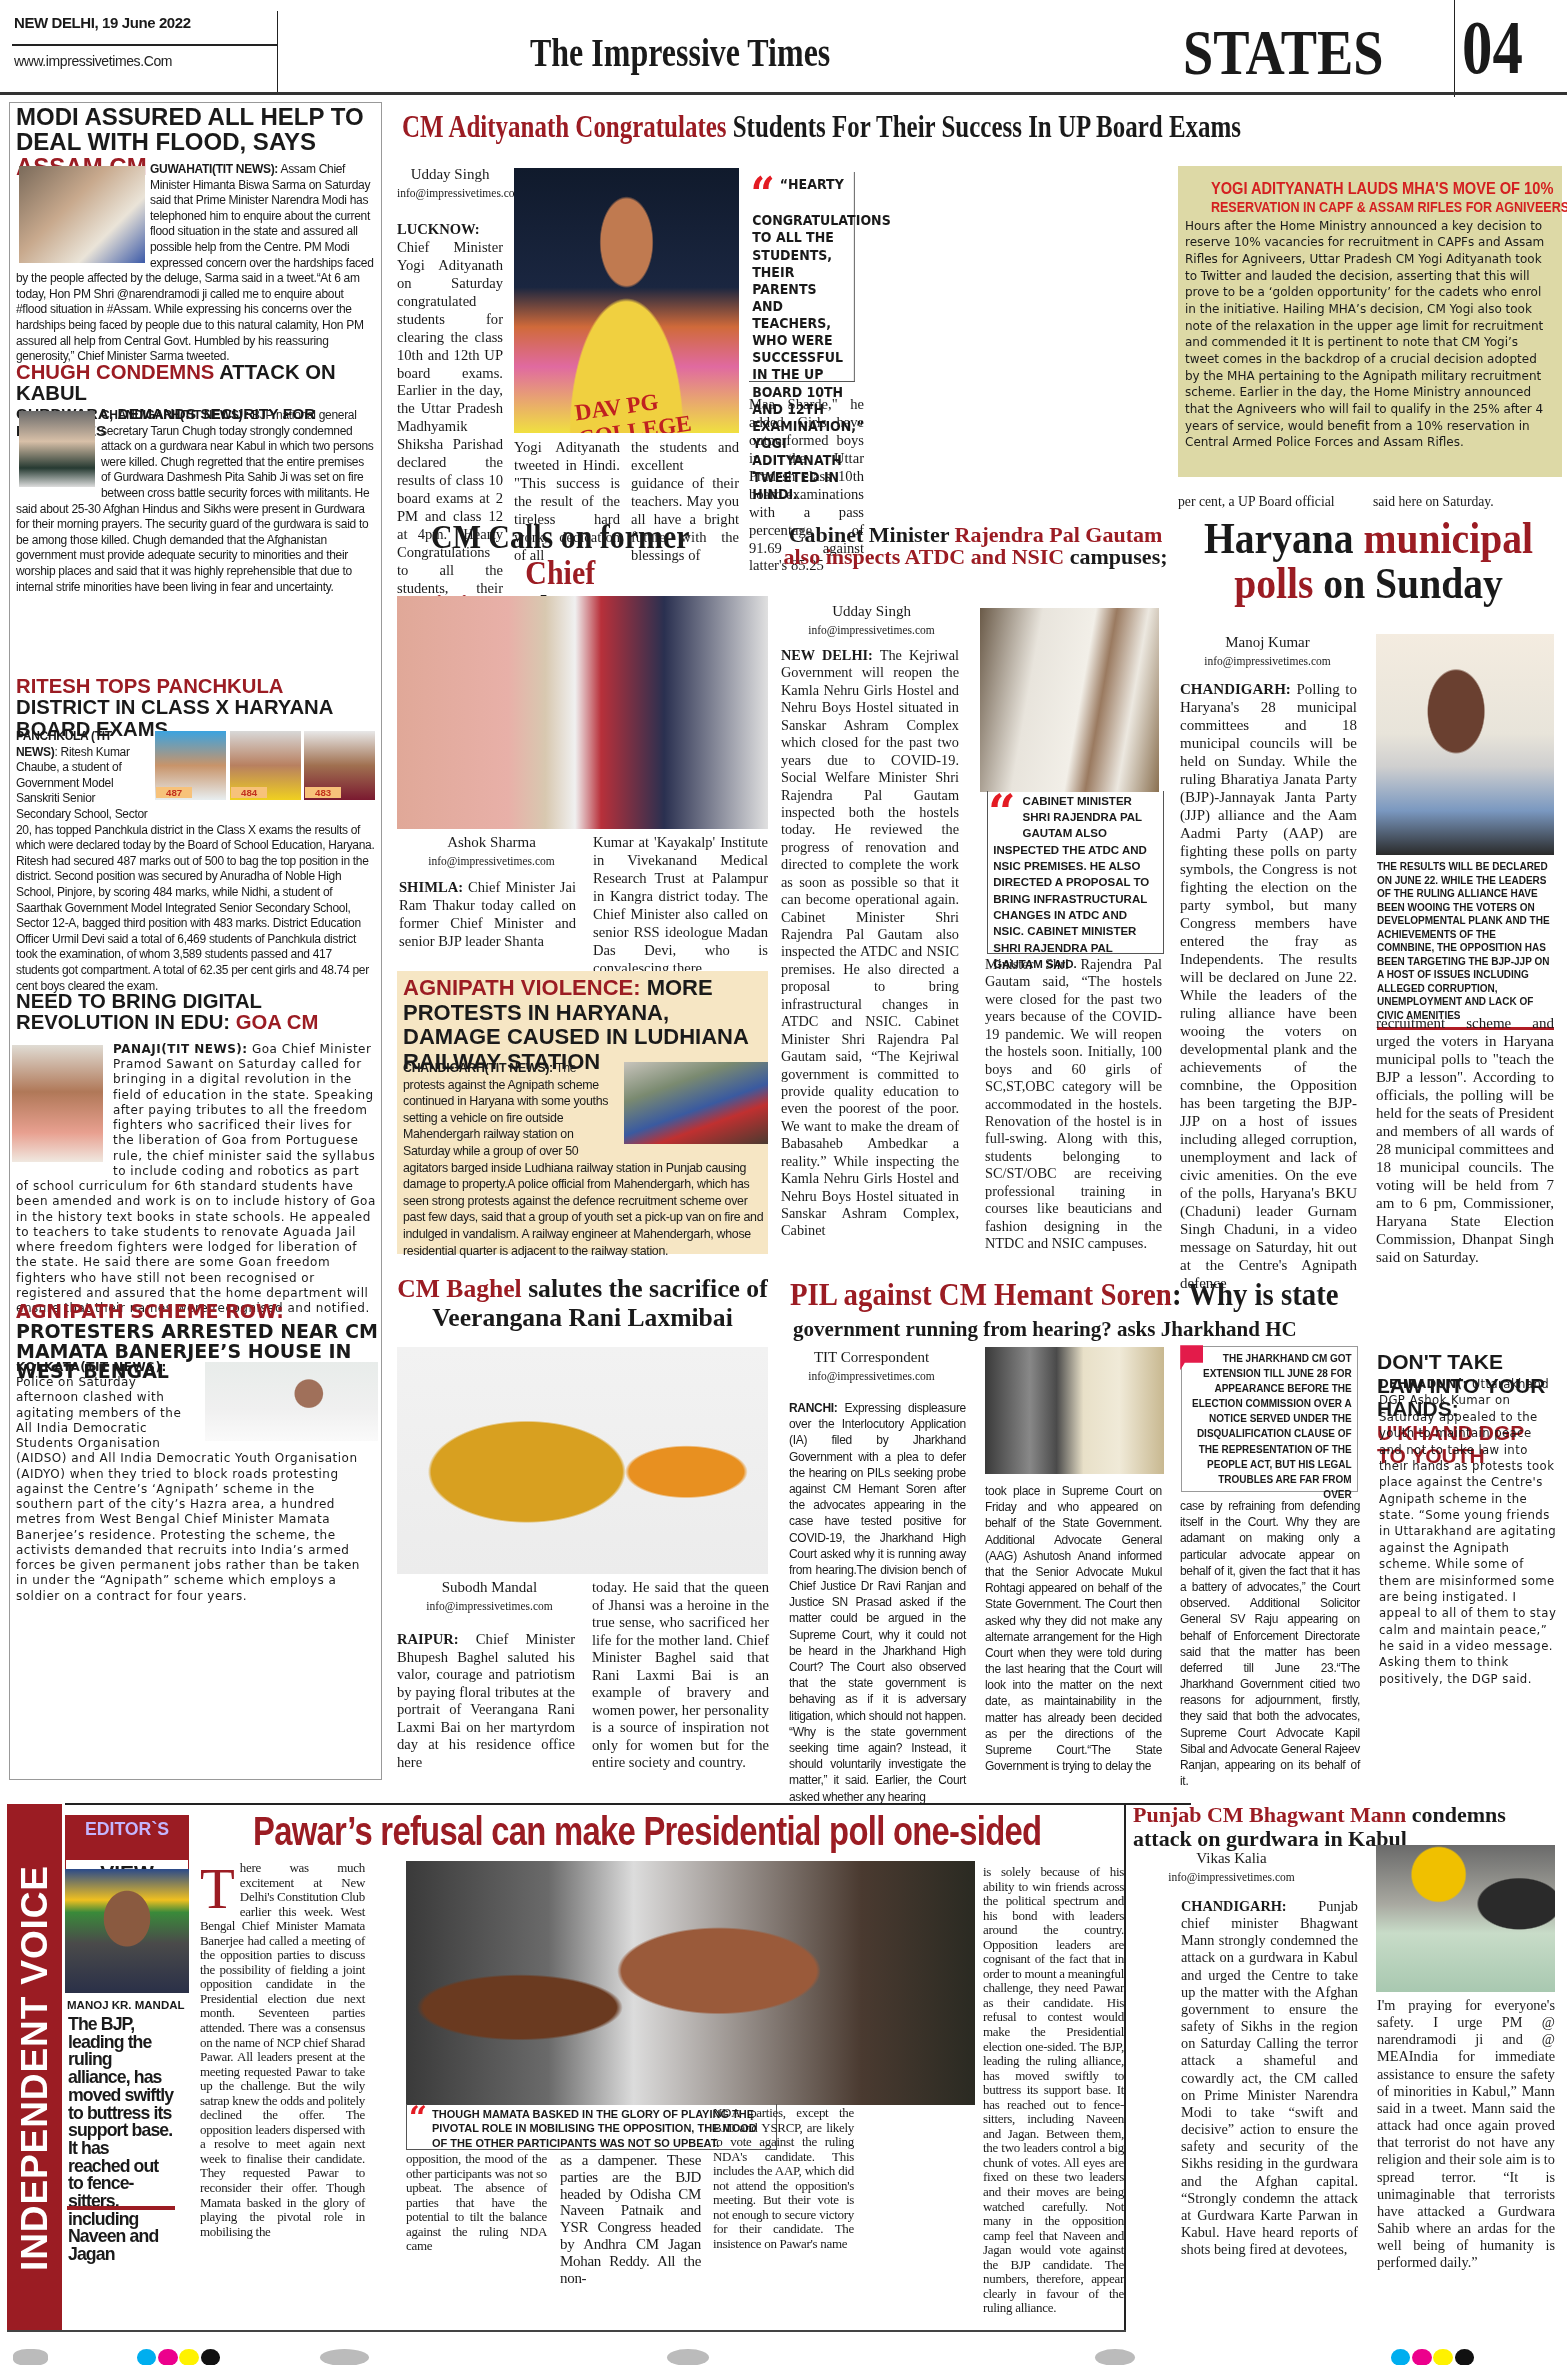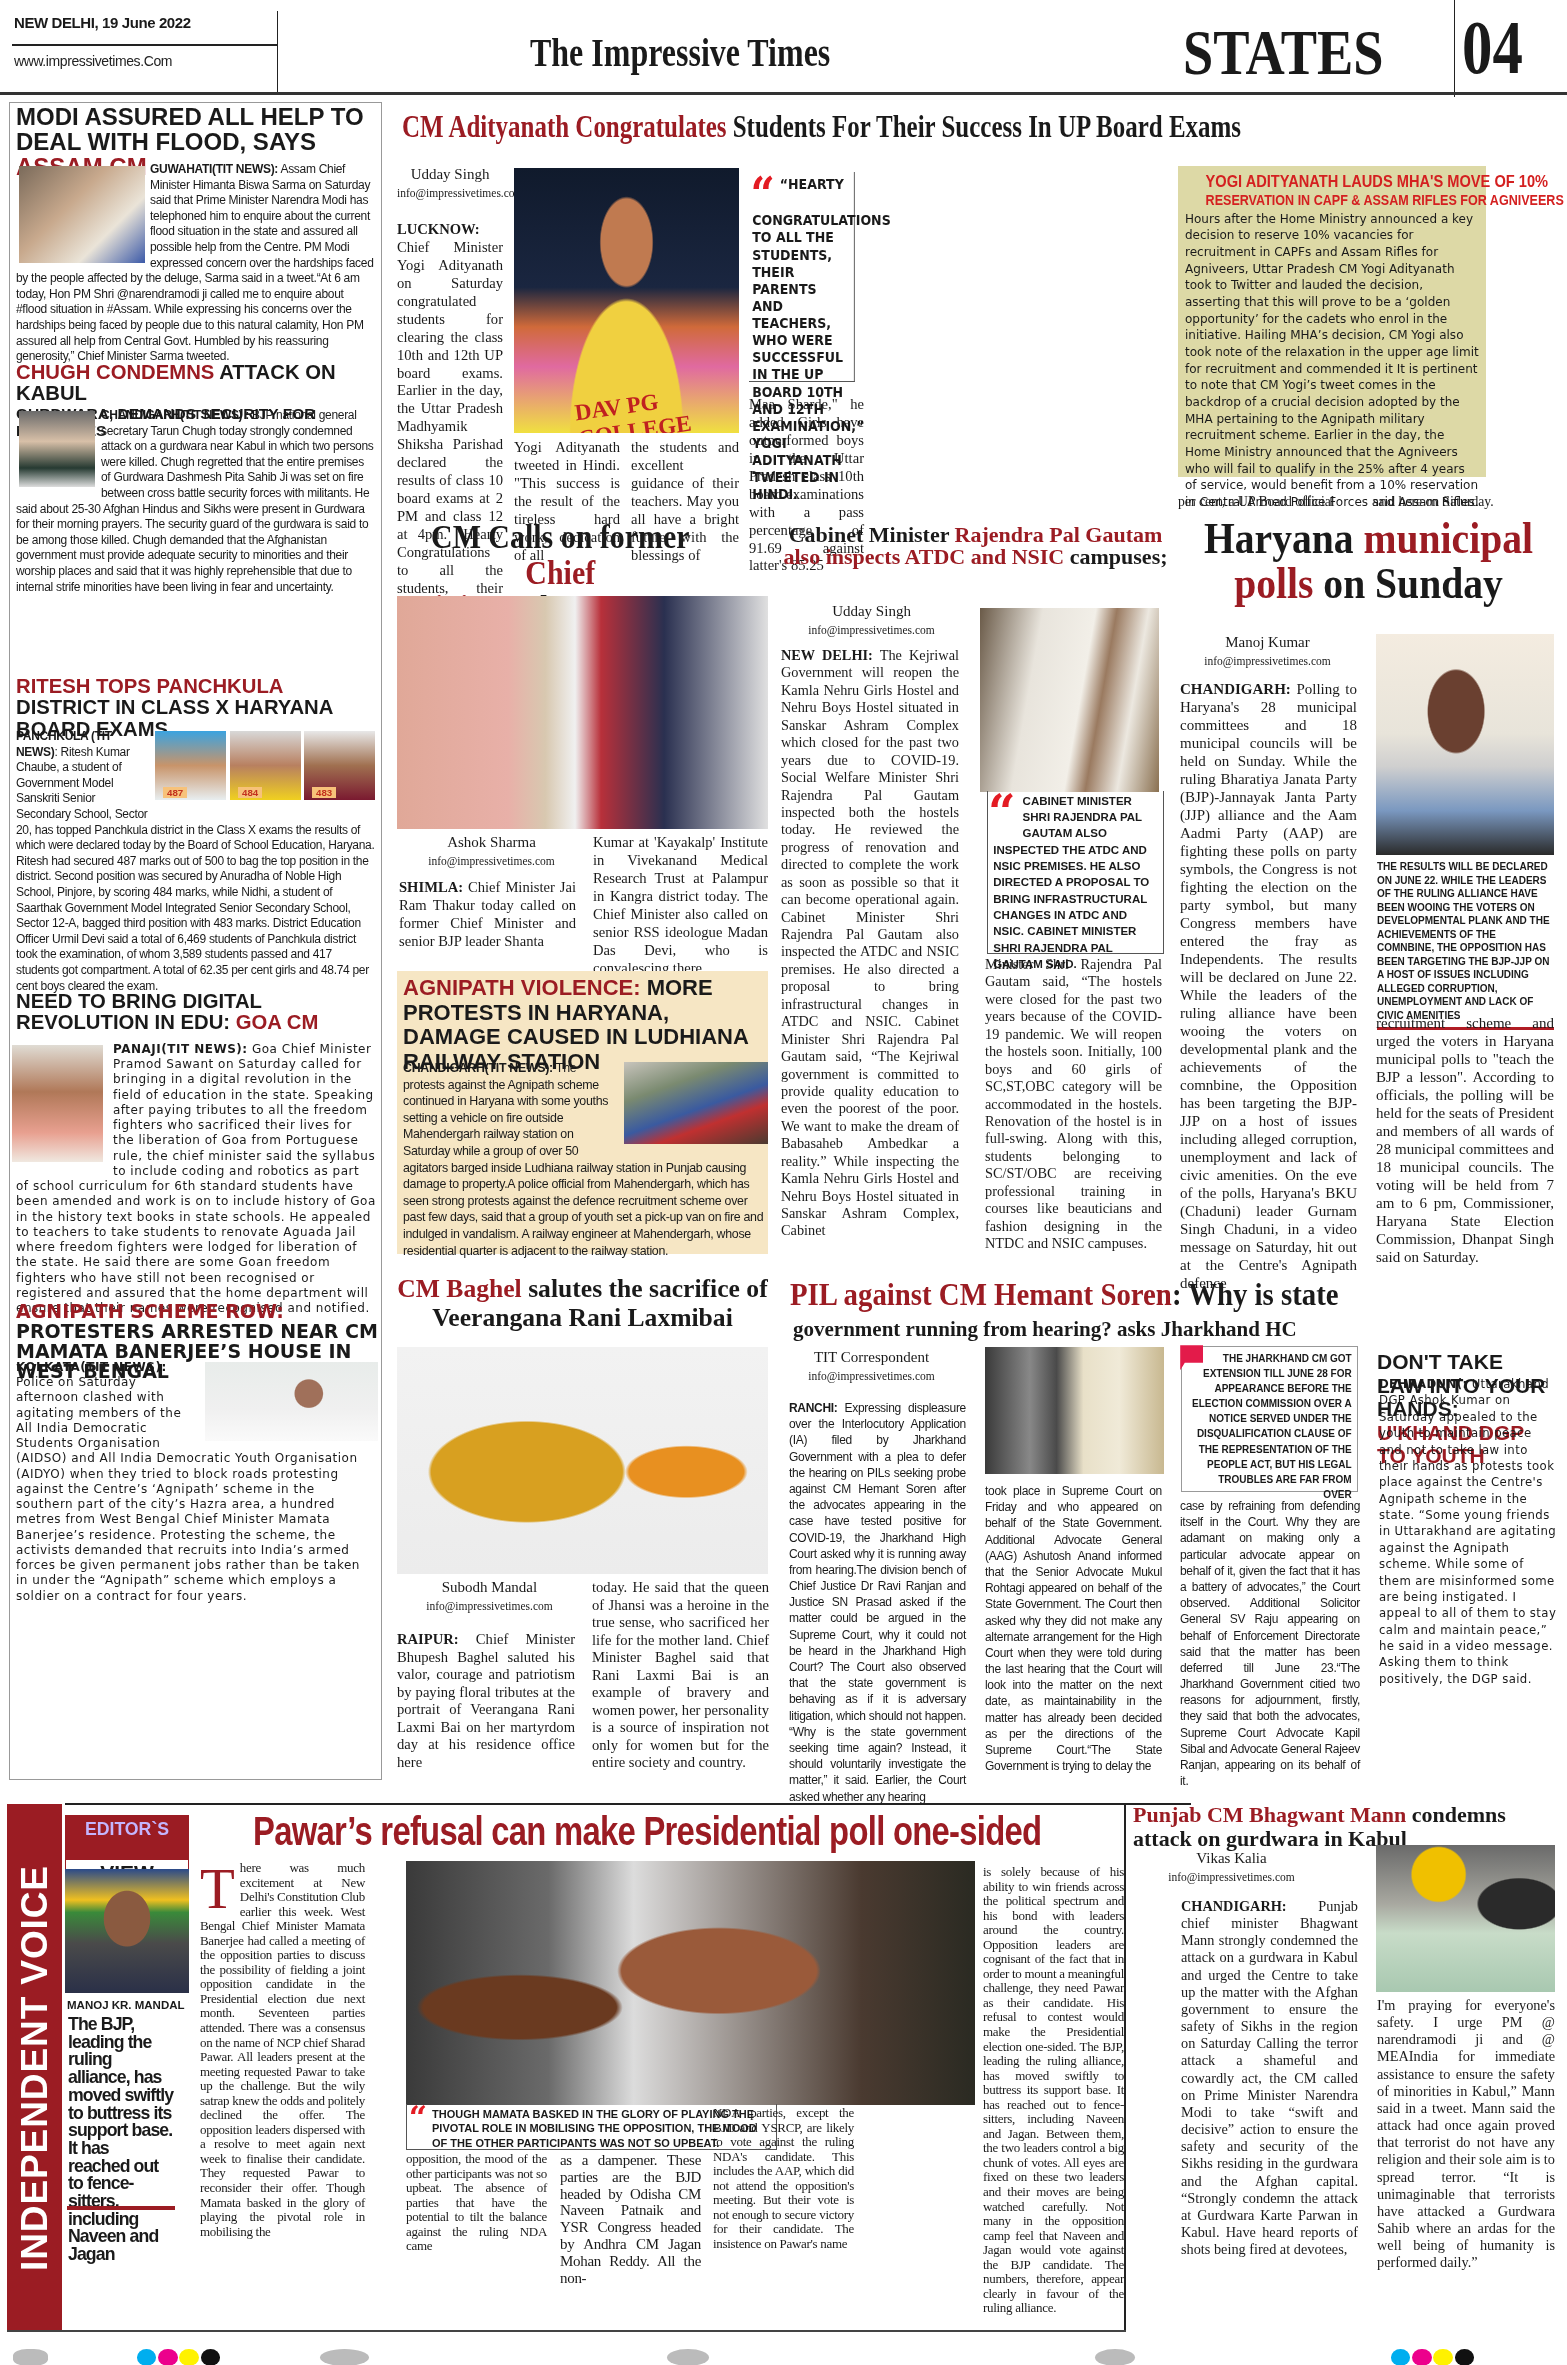--- a/index.html
+++ b/index.html
@@ -19,21 +19,21 @@
 #mast-left-line{position:absolute;left:12.4px;top:44px;width:265px;height:1.8px;background:#222}
 #mast-div1{position:absolute;left:277px;top:10.6px;width:0.9px;height:81px;background:#222}
 #mast-div2{position:absolute;left:1454px;top:0;width:0.9px;height:97px;background:#222}
 #mast-bottom{position:absolute;left:0;top:92px;width:1567px;height:2.6px;background:#333}
 
 #left-box{position:absolute;left:8.8px;top:102px;width:373px;height:1678px;border:1.8px solid #999}
 .l-h{font-family:"Liberation Sans",sans-serif;font-weight:bold;line-height:1.05;text-transform:uppercase}
 .l-body{font-family:"Liberation Sans",sans-serif;font-size:12px;line-height:1.3;letter-spacing:-0.3px}
 .l-body2{font-family:"DejaVu Sans",sans-serif;font-size:12px;line-height:1.27}
 .col-body{font-size:15px;line-height:1.22}
-.badge{position:absolute;bottom:1.8px;left:8px;background:#f7c27a;color:#c2311e;font:bold 9.7px "Liberation Sans",sans-serif;padding:0 4px}
+.badge{position:absolute;bottom:1.8px;left:1px;background:#f7c27a;color:#c2311e;font:bold 9.7px "Liberation Sans",sans-serif;padding:0 10px}
 
 #iv-bar{position:absolute;left:7px;top:1804px;width:55px;height:527px;background:#9b1c23}
 #iv-text{position:absolute;left:7px;top:1804px;width:55px;height:527px;display:flex;align-items:center;justify-content:center}
 #iv-text span{transform:rotate(-90deg);white-space:nowrap;color:#fff;font:bold 37px "Liberation Sans",sans-serif;letter-spacing:0.9px}
 .dots{position:absolute;top:2349px;height:17px;display:flex;gap:1.8px}
 .dots i{display:block;width:19.4px;height:17px;border-radius:50%}
 </style>
 </head>
 <body>
 
@@ -115,21 +115,21 @@
 </div>
 <div class="abs just col-body" style="left:514px;top:439px;width:106px;font-size:14.6px;line-height:1.23">Yogi Adityanath tweeted in Hindi. "This success is the result of the tireless hard work, dedication of all</div>
 <div class="abs just col-body" style="left:631px;top:439px;width:108px;font-size:14.6px;line-height:1.23">the students and excellent guidance of their teachers. May you all have a bright future with the blessings of</div>
 <div class="abs quote" style="left:749px;top:172px;width:115px;height:210px;border:1.8px solid #555;border-left:none;border-top:none;padding:3.5px 5.3px 0 3.5px;font-size:13.7px;line-height:1.25;font-family:'DejaVu Sans',sans-serif;transform:scaleX(0.92);transform-origin:left">
   <span class="qmark" style="float:left;font-size:46px;margin:0 5.3px 0 -1.8px">“</span><span>“HEARTY CONGRATULATIONS TO ALL THE STUDENTS, THEIR PARENTS AND TEACHERS, WHO WERE SUCCESSFUL IN THE UP BOARD 10TH AND 12TH EXAMINATION,” YOGI ADITYANATH TWEETED IN HINDI.</span>
 </div>
 <div class="abs just col-body" style="left:749px;top:396px;width:115px;font-size:14.6px;line-height:1.23">Maa Sharde," he added. Girls have outperformed boys in the Uttar Pradesh class 10th board examinations with a pass percentage of 91.69 against latter's 85.25</div>
 <div class="abs" style="left:1178px;top:494px;font-size:13.7px">per cent, a UP Board official</div>
 <div class="abs" style="left:1373px;top:494px;font-size:13.7px">said here on Saturday.</div>
 
-<div class="abs" style="left:1178px;top:166px;width:308px;height:311px;background:#ddd9a6;padding:6px 7px">
+<div class="abs" style="left:1178px;top:166px;width:384px;height:311px;background:#ddd9a6;padding:13px 7px">
   <div class="sans red" style="color:#d42020;font-weight:bold;font-size:17px;text-align:center;transform:scaleX(0.86);white-space:nowrap;transform-origin:center">YOGI ADITYANATH LAUDS MHA'S MOVE OF 10%</div>
   <div class="sans" style="color:#d42020;font-weight:bold;font-size:14.6px;text-align:center;transform:scaleX(0.86);white-space:nowrap;transform-origin:center">RESERVATION IN CAPF &amp; ASSAM RIFLES FOR AGNIVEERS</div>
   <div class="cond" style="font-size:12px;line-height:1.39;margin-top:2.6px">Hours after the Home Ministry announced a key decision to reserve 10% vacancies for recruitment in CAPFs and Assam Rifles for Agniveers, Uttar Pradesh CM Yogi Adityanath took to Twitter and lauded the decision, asserting that this will prove to be a ‘golden opportunity’ for the cadets who enrol in the initiative. Hailing MHA’s decision, CM Yogi also took note of the relaxation in the upper age limit for recruitment and commended it It is pertinent to note that CM Yogi’s tweet comes in the backdrop of a crucial decision adopted by the MHA pertaining to the Agnipath military recruitment scheme. Earlier in the day, the Home Ministry announced that the Agniveers who will fail to qualify in the 25% after 4 years of service, would benefit from a 10% reservation in Central Armed Police Forces and Assam Rifles.</div>
 </div>
 
 <div class="abs serif" style="left:397px;top:519px;width:371px;font-size:34px;line-height:1.05;text-align:center;font-weight:bold;transform:scaleX(0.88);transform-origin:left">
   <span>CM Calls on former </span><span class="red">Chief</span><br><span class="red">Minister</span><span> Shanta Kumar</span>
 </div>
 <div class="photo" style="left:397px;top:596px;width:371px;height:233px;background:linear-gradient(90deg,#e0a898 0%,#e8b0a8 30%,#d8c8b0 40%,#f0f0f0 48%,#b8303a 55%,#2a3050 72%,#e0e0e0 100%)"></div>
 <div class="abs by" style="left:399px;top:834px;width:185px"><span>Ashok Sharma</span><span class="mail">info@impressivetimes.com</span></div>

